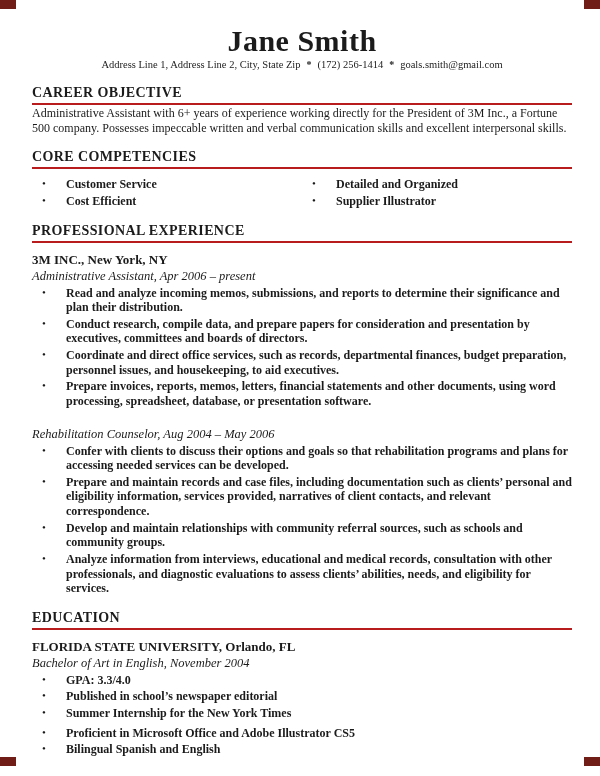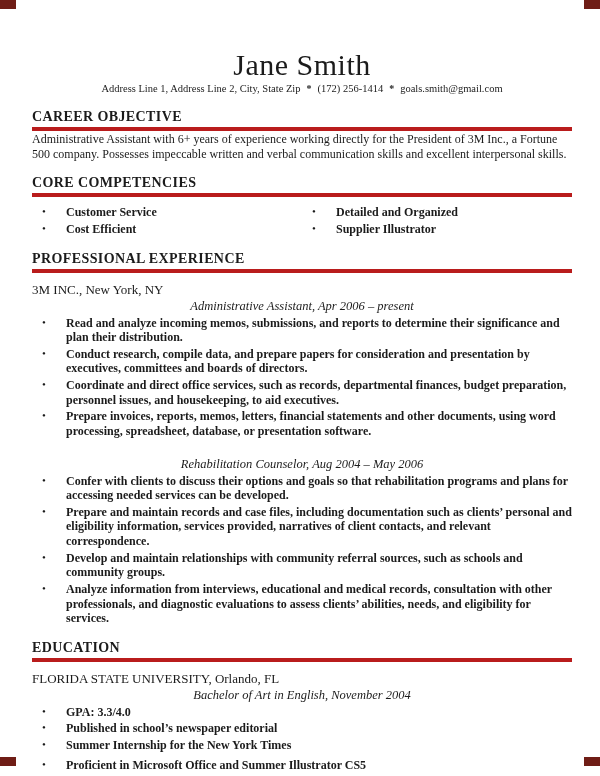--- a/index.html
+++ b/index.html
@@ -4,36 +4,36 @@
 <style>
   html,body{margin:0;padding:0;width:600px;height:776px;background:#ffffff;
     font-family:"Liberation Serif","DejaVu Serif",serif;color:#1b1b1b;}
   .page{position:relative;width:600px;height:776px;overflow:hidden;background:#fff;}
   .corner{position:absolute;width:16px;height:9px;background:#6f1d16;}
   .corner.tl{top:0;left:0;}
   .corner.tr{top:0;right:0;}
   .corner.bl{bottom:10px;left:0;}
   .corner.br{bottom:10px;right:0;}
   .content{position:absolute;left:32px;right:28px;top:24px;}
-  .name{text-align:center;font-size:30px;font-weight:normal;line-height:1.1;letter-spacing:0.5px;margin-top:24px;}
+  .name{text-align:center;font-size:30px;font-weight:bold;line-height:1.1;letter-spacing:0.5px;}
   .contact{text-align:center;font-size:10.5px;margin-top:2px;color:#222;}
   .contact .sep{font-weight:bold;padding:0 6px;font-size:10px;}
   .sec-title{font-size:14px;font-weight:bold;letter-spacing:0.4px;
-    border-bottom:4px solid #b91c1c;padding-bottom:2px;margin-top:14px;}
+    border-bottom:2px solid #b91c1c;padding-bottom:2px;margin-top:14px;}
   .sec-title.first{margin-top:15px;}
   .para{font-size:12px;line-height:1.22;margin-top:1px;text-align:left;}
   .comp-cols{display:flex;margin-top:6px;}
   .comp-col{width:50%;}
   .li{display:flex;font-size:12px;line-height:1.22;margin-top:2px;}
   .blt{width:10px;flex:0 0 10px;margin-left:10px;margin-right:14px;font-size:11px;}
   .litext{flex:1;font-weight:bold;}
   .job{margin-top:9px;}
   .job2{margin-top:18px;}
-  .company{font-size:13px;font-weight:normal;margin-top:2px;}
-  .role{font-size:12.5px;font-style:italic;margin-top:1px;margin-bottom:2px;text-align:center;}
+  .company{font-size:13px;font-weight:bold;margin-top:2px;}
+  .role{font-size:12.5px;font-style:italic;margin-top:1px;margin-bottom:2px;}
   .edu-bullets{margin-top:2px;}
   .skills-list{margin-top:5px;}
 </style>
 </head>
 <body>
 
 <div class="page">
   <div class="corner tl"></div>
   <div class="corner tr"></div>
   <div class="corner bl"></div>
@@ -133,21 +133,21 @@
         <div class="li">
           <span class="blt">•</span>
           <span class="litext">Summer Internship for the New York Times</span>
         </div>
       </div>
     </div>
 
     <div class="skills-list">
       <div class="li">
         <span class="blt">•</span>
-        <span class="litext">Proficient in Microsoft Office and Summer Illustrator CS5</span>
+        <span class="litext">Proficient in Microsoft Office and Adobe Illustrator CS5</span>
       </div>
       <div class="li">
         <span class="blt">•</span>
         <span class="litext">Bilingual Spanish and English</span>
       </div>
 
     </div>
 
   </div>
 </div>

